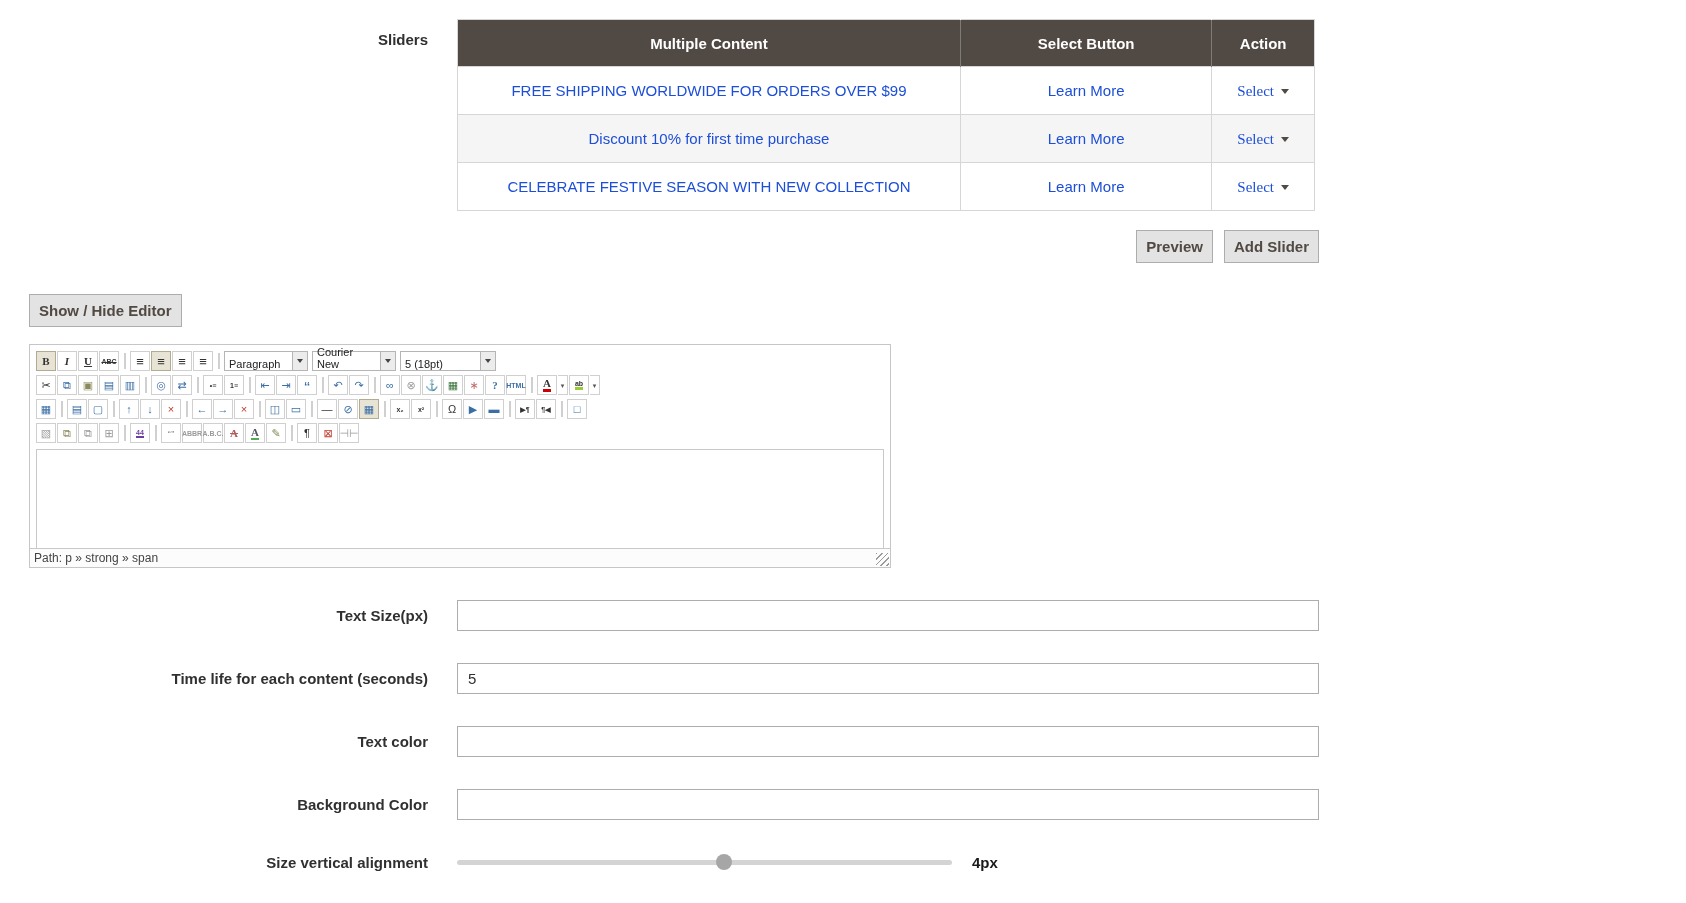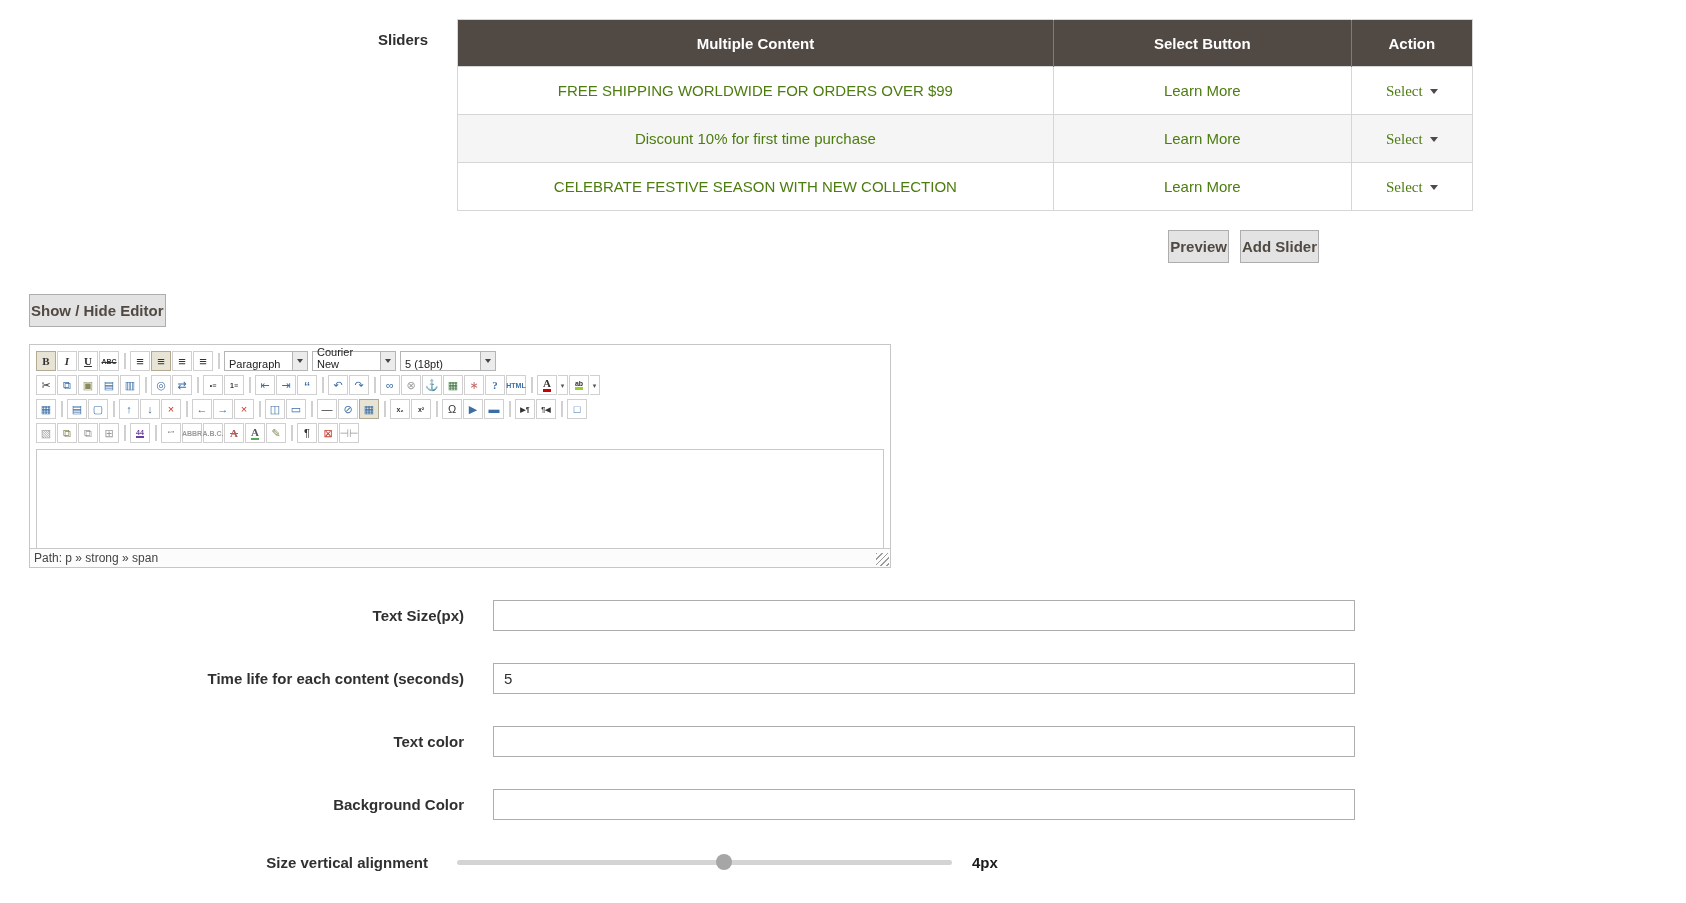--- a/index.html
+++ b/index.html
@@ -4,36 +4,36 @@
 <style>
   * { box-sizing: border-box; margin: 0; padding: 0; }
   html,body { width:1686px; height:903px; background:#fff; overflow:hidden;
     font-family:"Liberation Sans", sans-serif; color:#303030; }
   .page { padding-top:19px; }
   .form-row { display:flex; }
   .form-row > .flabel { flex:0 0 428px; text-align:right; font-size:15px; font-weight:600; color:#303030; }
   .form-row > .control { width:862px; margin-left:29px; }
 
   
-  table.sliders { width:1016px; border-collapse:collapse; border:1px solid #d6d6d6; }
+  table.sliders { width:858px; border-collapse:collapse; border:1px solid #d6d6d6; }
   table.sliders th { background:#514943; color:#fff; font-size:15px; font-weight:700;
     height:47px; text-align:center; border-left:1px solid rgba(255,255,255,.28); }
   table.sliders th:first-child { border-left:none; }
-  table.sliders td { height:48px; text-align:center; font-size:15px; color:#4d7c0f;
+  table.sliders td { height:48px; text-align:center; font-size:15px; color:#1d4ed8;
     border:1px solid #d6d6d6; background:#fff;margin-top:29px; }
   table.sliders tr:nth-child(even) td { background:#f5f5f5; }
   .col-content { width:506px; }
   .col-button { width:253px; }
   .col-action { width:103px; }
   .sel-dd { display:inline-flex; align-items:center; gap:7px; cursor:pointer;font-family:Liberation Serif, serif; }
   .dd-caret { width:0; height:0; border-left:4px solid transparent; border-right:4px solid transparent;
     border-top:5px solid #514943; display:inline-block; }
 
   .btn-row { margin-top:19px; display:flex; justify-content:flex-end; gap:11px; }
-  .mgbtn { height:33px; padding:0 1px; background:#e3e3e3; border:1px solid #adadad;
+  .mgbtn { height:33px; padding:0 9px; background:#e3e3e3; border:1px solid #adadad;
     font-family:"Liberation Sans",sans-serif; font-size:15px; font-weight:600; color:#514943; cursor:pointer; }
 
   
   .row-content { margin-top:31px; }
   .flabel.pt { padding-top:8px; }
   .editor-wrap { margin-top:17px; border:1px solid #c6c6c6; background:#fff; }
   .mce-toolbar { padding:4px 6px 2px; }
   .mce-row { display:flex; align-items:center; height:24px; }
   .tbtn { width:20px; height:20px; border:1px solid #d0d0d0; background:#fff; margin-right:1px;
     display:inline-flex; align-items:center; justify-content:center; font-size:11px; line-height:1;
@@ -63,21 +63,21 @@
   .tsel .scaret i { width:0; height:0; border-left:3px solid transparent; border-right:3px solid transparent;
     border-top:4px solid #444; }
   .w-format { width:84px; } .w-font { width:84px; } .w-size { width:96px; }
   .mce-canvas { height:100px; margin:2px 6px 0; border:1px solid #c9c9c9; background:#fff; cursor:text; }
   .mce-status { height:19px; border-top:1px solid #c9c9c9; margin-top:-1px; background:#fcfcfc;
     display:flex; align-items:center; font-size:12px; color:#444; padding-left:4px; position:relative; }
   .resize { position:absolute; right:1px; bottom:1px; width:13px; height:13px; cursor:nwse-resize;
     background:repeating-linear-gradient(135deg,#9a9a9a 0 1px,transparent 1px 4px); }
 
   
-  .frow { margin-top:32px;padding-left:36px; }
+  .frow { margin-top:32px; }
   .flabel.inp { padding-top:7px; }
   .tinput { width:862px; height:31px; border:1px solid #adadad; background:#fff; font-size:15px;
     font-family:"Liberation Sans",sans-serif; color:#303030; padding:0 10px; }
 
   
   .vrow { margin-top:34px; align-items:center; }
   .vslider { display:flex; align-items:center; }
   .track { position:relative; width:495px; height:5px; background:#d4d4d4; border-radius:3px; cursor:pointer; }
   .knob { position:absolute; top:-6px; left:54%; width:16px; height:16px; margin-left:-8px;
     border-radius:50%; background:#a6a6a6; cursor:grab; }

